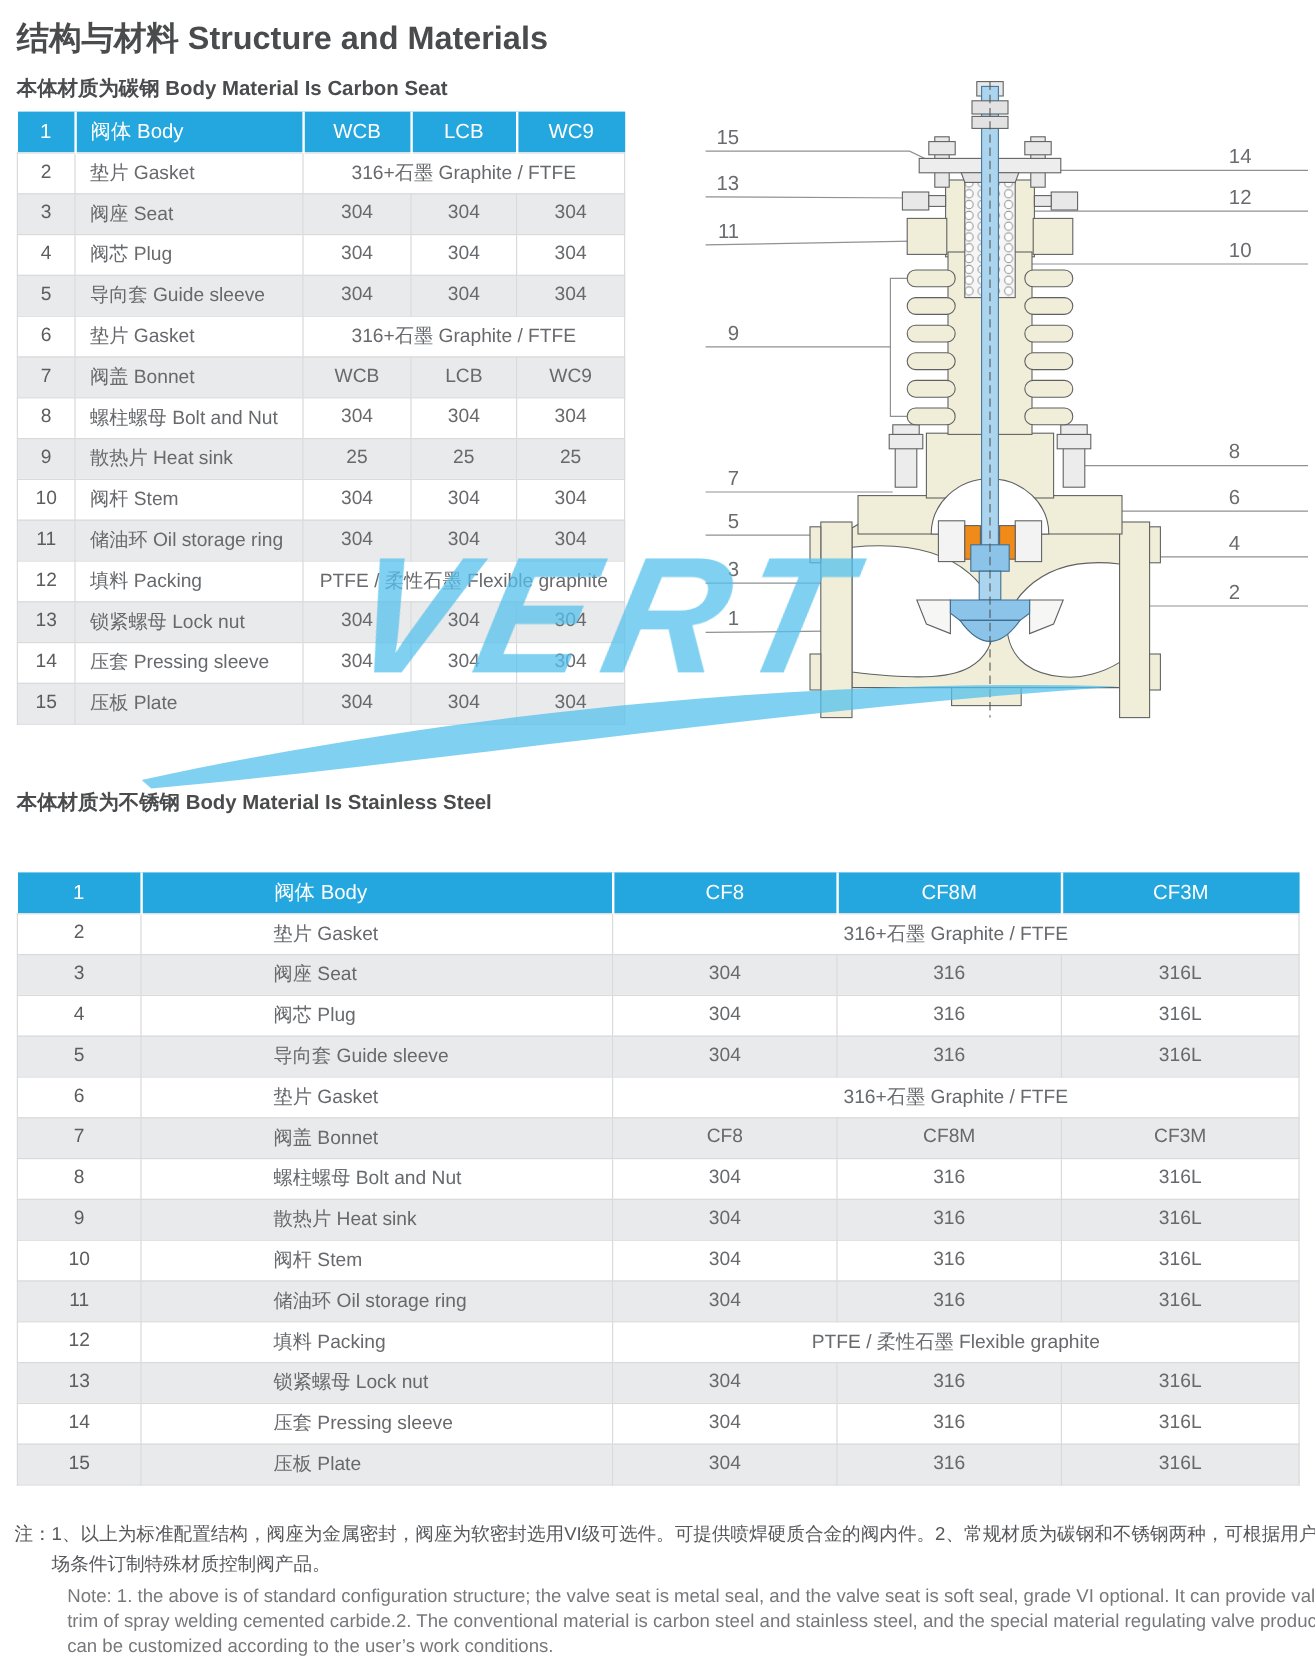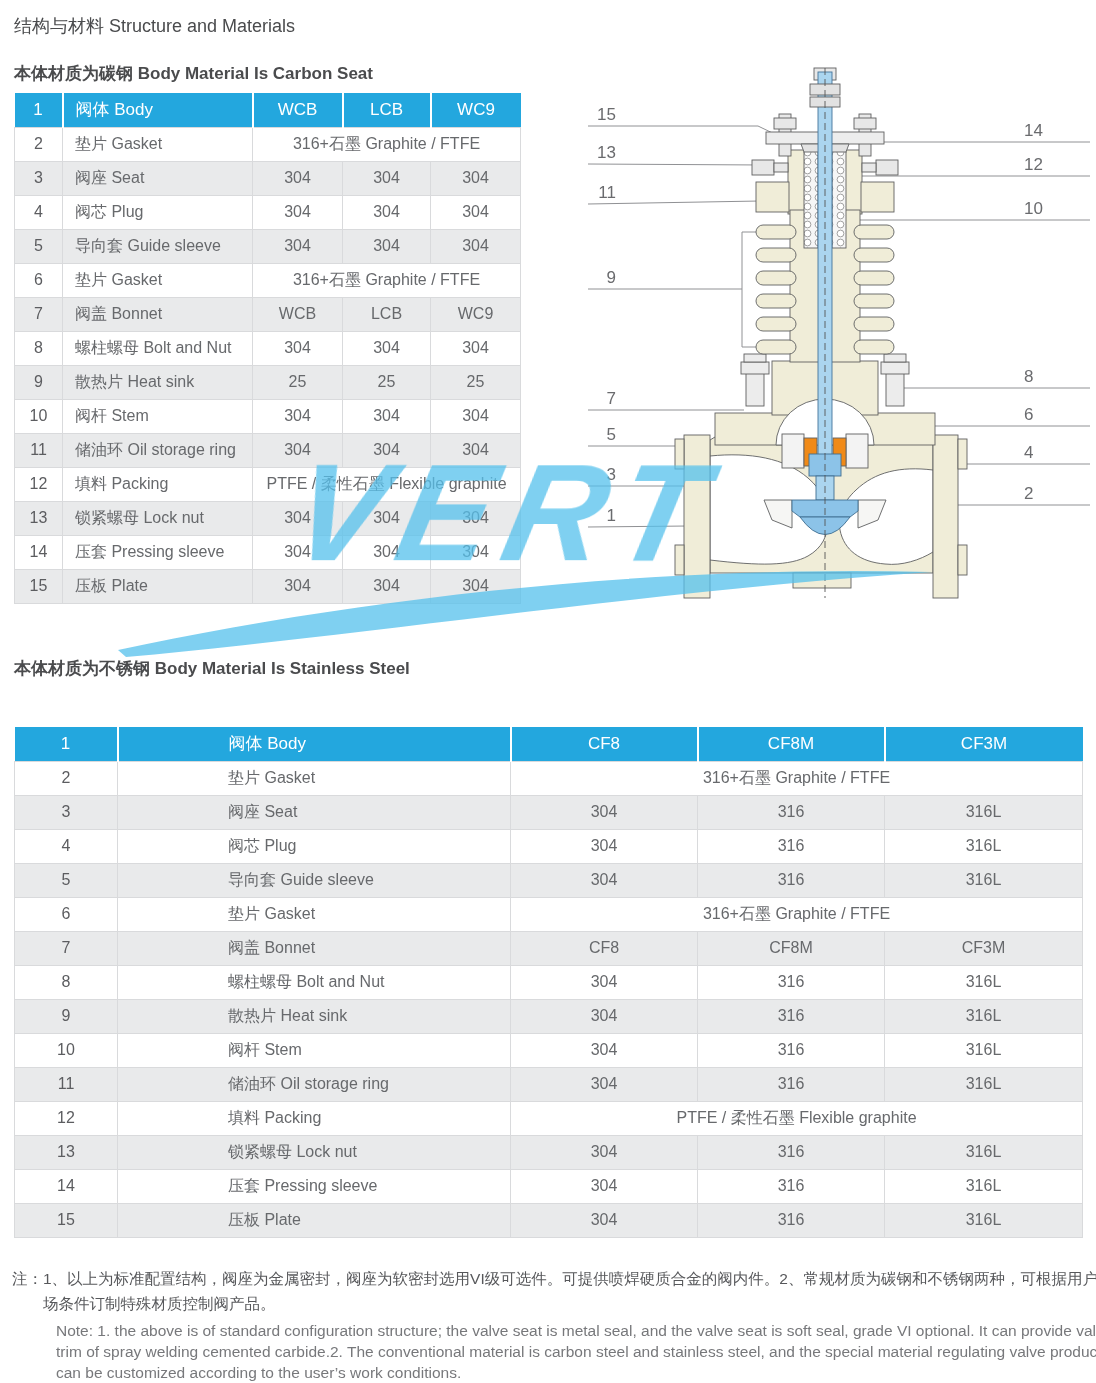--- a/index.html
+++ b/index.html
@@ -1,18 +1,18 @@
 <!DOCTYPE html>
 <html><head>
 <meta charset="utf-8">
 <style>
   html,body{margin:0;padding:0;background:#fff;}
   body{width:1096px;height:1383px;position:relative;font-family:"Liberation Sans",sans-serif;overflow:hidden;}
 
-  .page-title{position:absolute;left:14px;top:14px;font-size:18px;font-weight:normal;color:#4a4b4d;}
+  .page-title{position:absolute;left:14px;top:14px;font-size:27px;font-weight:bold;color:#4a4b4d;}
   .sec-title{position:absolute;left:14px;font-size:17px;font-weight:bold;color:#4a4b4d;}
   #sec1{top:62px;}
   #sec2{top:657px;}
 
   table{border-collapse:collapse;table-layout:fixed;background:#fff;}
   #table1{position:absolute;left:14px;top:93px;width:506px;}
   #table2{position:absolute;left:14px;top:727px;width:1068px;}
 
   th,td{height:34px;padding:0;font-size:16px;box-sizing:border-box;}
   th{background:#23a7de;color:#fff;font-weight:normal;font-size:17px;text-align:center;border-right:2px solid #fff;}

